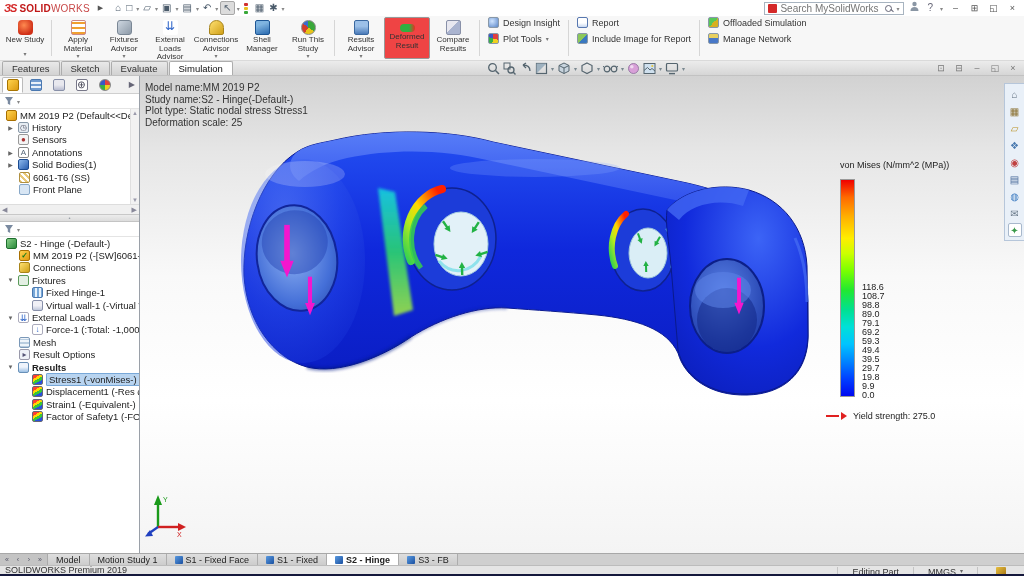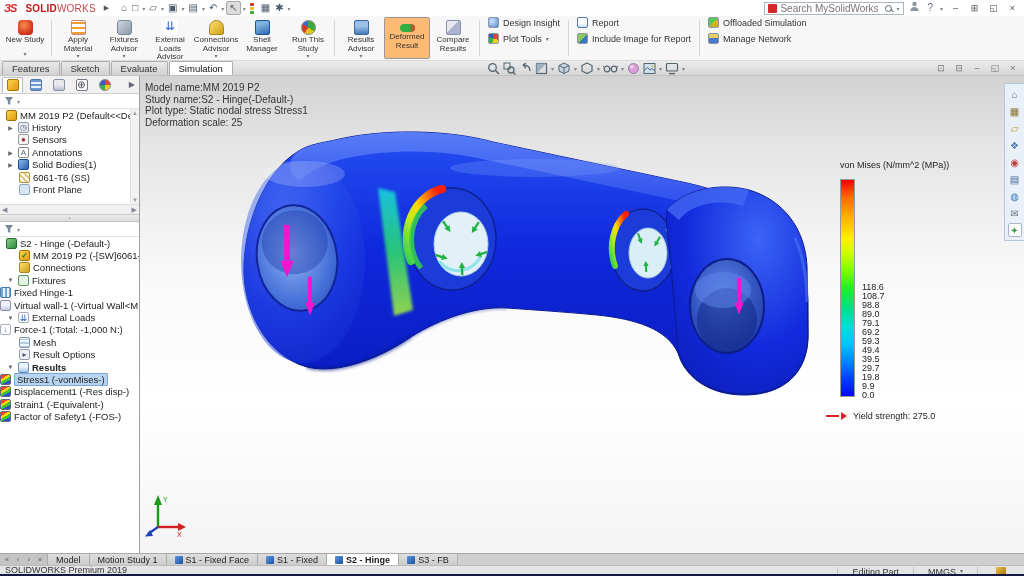--- a/index.html
+++ b/index.html
@@ -2,21 +2,21 @@
 <html><head>
 <meta charset="utf-8">
 <style>
 *{box-sizing:border-box;margin:0;padding:0}
 html,body{width:1024px;height:576px;overflow:hidden}
 body{font-family:"Liberation Sans",sans-serif;font-size:10px;color:#222;background:#fff}
 #app{width:1024px;height:576px;display:flex;flex-direction:column;position:relative}
 
 
 .titlebar{height:16px;background:#fff;display:flex;align-items:center;padding:0 4px;flex:none;position:relative}
-.logo{display:flex;align-items:center;gap:9px;margin-right:8px}
+.logo{display:flex;align-items:center;gap:3px;margin-right:8px}
 .logo-mark{color:#d42828;font-weight:bold;font-style:italic;font-size:11px;letter-spacing:-1px}
 .logo-text{font-size:10px;font-weight:bold;color:#c01818;letter-spacing:.2px}
 .logo-text .lt2{font-weight:normal;color:#c84848}
 .flyout{font-size:7px;color:#555;margin-right:10px}
 .qat{display:flex;align-items:center;gap:1px}
 .qbtn{display:flex;align-items:center;height:14px;padding:0 2px;border-radius:2px;color:#4a5a6a;font-size:10px;line-height:14px}
 .qbtn.pressed{background:#dcdcdc;border:1px solid #a8a8a8}
 .qcaret{font-size:6px;color:#888;padding:0 1px}
 .traffic{display:flex;flex-direction:column;gap:1px;width:6px}
 .traffic i{width:4px;height:3px;border-radius:1px;display:block}
@@ -27,21 +27,21 @@
 .searchbox input{border:none;outline:none;flex:1;font-size:10px;color:#666;font-family:Liberation Sans, sans-serif;min-width:0;background:transparent}
 .mag{width:7px;height:7px;border:1.2px solid #667;border-radius:50%;position:relative;flex:none}
 .mag::after{content:"";position:absolute;width:4px;height:1.2px;background:#667;transform:rotate(45deg);right:-3px;bottom:-1px}
 .tb-ico{color:#667;font-size:10px;line-height:14px;padding:0 2px}
 .winbtn{width:15px;text-align:center;color:#555;font-size:9px;line-height:14px}
 
 
 .ribbon{height:45px;background:#f7f7f7;border-bottom:1px solid #dadada;display:flex;align-items:stretch;padding:1px 2px;flex:none}
 .rdiv{width:1px;background:#d6d6d6;margin:3px 3px;flex:none}
 .rbtn{width:46px;flex:none;display:flex;flex-direction:column;align-items:center;text-align:center;font-size:8px;line-height:8.5px;color:#333;padding:2px 1px 0;border:1px solid transparent;border-radius:2px}
-.rbtn.active{background:#fdba74;border-color:#999}
+.rbtn.active{background:#ef4444;border-color:#999}
 .rb-ico{width:15px;height:15px;flex:none;margin-bottom:1px;border-radius:2px;position:relative}
 .rb-lbl{flex:1;display:flex;align-items:flex-start;justify-content:center}
 .rb-car{height:7px;font-size:6px;color:#777;line-height:6px}
 .i-newstudy{background:radial-gradient(circle at 40% 35%,#ff8a50,#d03018 70%);border-radius:4px}
 .i-applymat{background:repeating-linear-gradient(0deg,#f0a030 0 2px,#fff 2px 5px);border:1px solid #c88}
 .i-fixadv{background:linear-gradient(135deg,#cdd6e0,#8d9aa8);border:1px solid #7a8795;border-radius:3px}
 .i-extloads{background:#fff;color:#2a62c8;font-size:12px;line-height:13px;text-align:center}
 .i-connadv{background:linear-gradient(135deg,#ffe070,#d0a018);border:1px solid #a8841a;border-radius:50% 50% 2px 2px}
 .i-shell{background:linear-gradient(160deg,#7fb4e0 30%,#2a6ab0);border:1px solid #1d5694}
 .i-run{background:conic-gradient(#3aa83a 0 35%,#e8c418 35% 60%,#d23c2c 60% 85%,#3a6ad0 85%);border-radius:50%;border:1px solid #888}
@@ -83,21 +83,21 @@
 .pt-dim{background:#fff;border:1px solid #778;color:#445;font-size:10px;line-height:10px;text-align:center}
 .pt-disp{background:conic-gradient(#e04040 0 25%,#f0d020 25% 50%,#38b048 50% 75%,#3858c8 75%);border-radius:50%;border:1px solid #888}
 .pmore{margin-left:auto;color:#667;font-size:8px;padding-right:2px}
 .filterrow{height:15px;display:flex;align-items:center;gap:3px;padding:0 4px;border-bottom:1px solid #e4e4e4}
 .fcaret{font-size:6px;color:#888}
 .tree{position:relative}
 .trow{height:12.4px;display:flex;align-items:center;gap:3px;white-space:nowrap;overflow:hidden;padding-right:2px}
 .trow.sel .tlabel{background:#b8d4f0;border:1px solid #78a8d8;padding:0 2px;border-radius:1px}
 .trow.bold .tlabel{font-weight:bold}
 .twist{width:9px;flex:none;font-size:6px;color:#666;text-align:center}
-.d1{padding-left:6px}.d2{padding-left:19px}.d3{}
+.d1{padding-left:6px}.d2{padding-left:19px}.d3{padding-left:32px}
 .ic{width:11px;height:11px;flex:none;border-radius:2px;position:relative;font-size:8px;line-height:10px;text-align:center}
 .ic-part{background:linear-gradient(135deg,#ffd34d,#e09a10);border:1px solid #a86f00}
 .ic-hist{background:#e6ecf2;border:1px solid #8898a8;color:#556}
 .ic-sens{background:#f4f4f4;border:1px solid #999;color:#a33}
 .ic-annot{background:#fff;border:1px solid #888;color:#567}
 .ic-solid{background:linear-gradient(135deg,#8cb8ec,#2a5fb0);border:1px solid #1a4a90}
 .ic-mat{background:repeating-linear-gradient(45deg,#e8c87a 0 2px,#fff 2px 4px);border:1px solid #b09040}
 .ic-plane{background:#d8e6f4;border:1px solid #88a8c8}
 .ic-study{background:linear-gradient(135deg,#8ad08a,#2a8a3a);border:1px solid #1e6e2e}
 .ic-partok{background:linear-gradient(135deg,#ffd34d,#e09a10);border:1px solid #a86f00;color:#0a7a1a;font-weight:bold}

